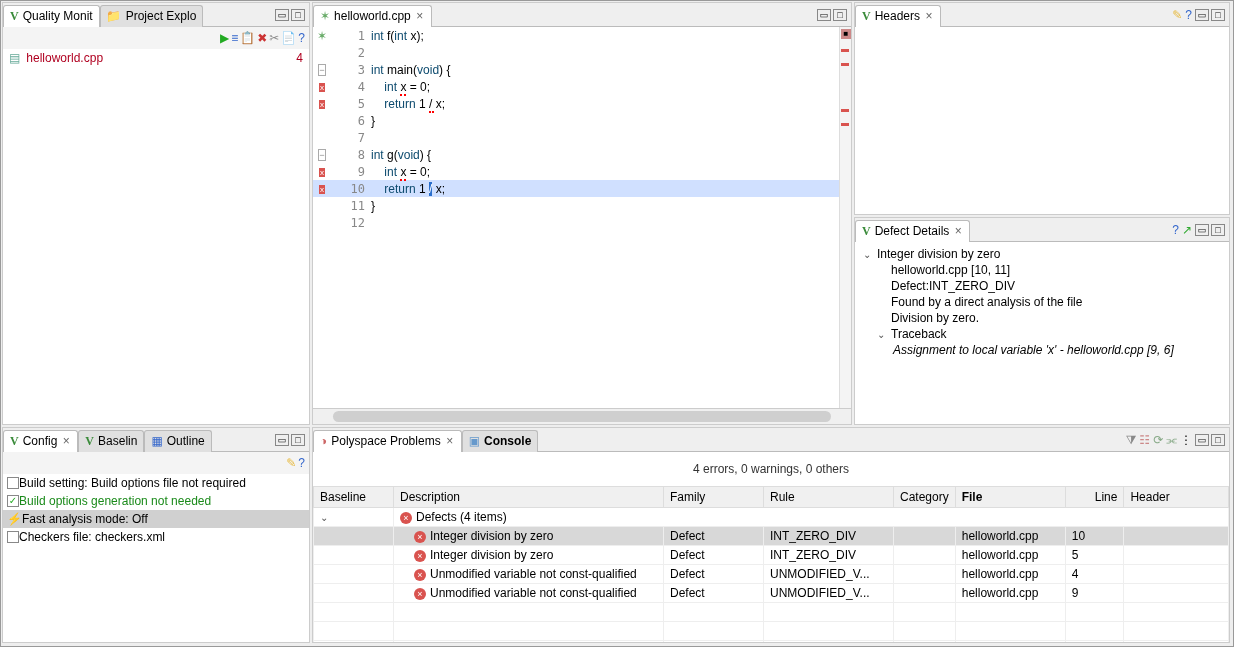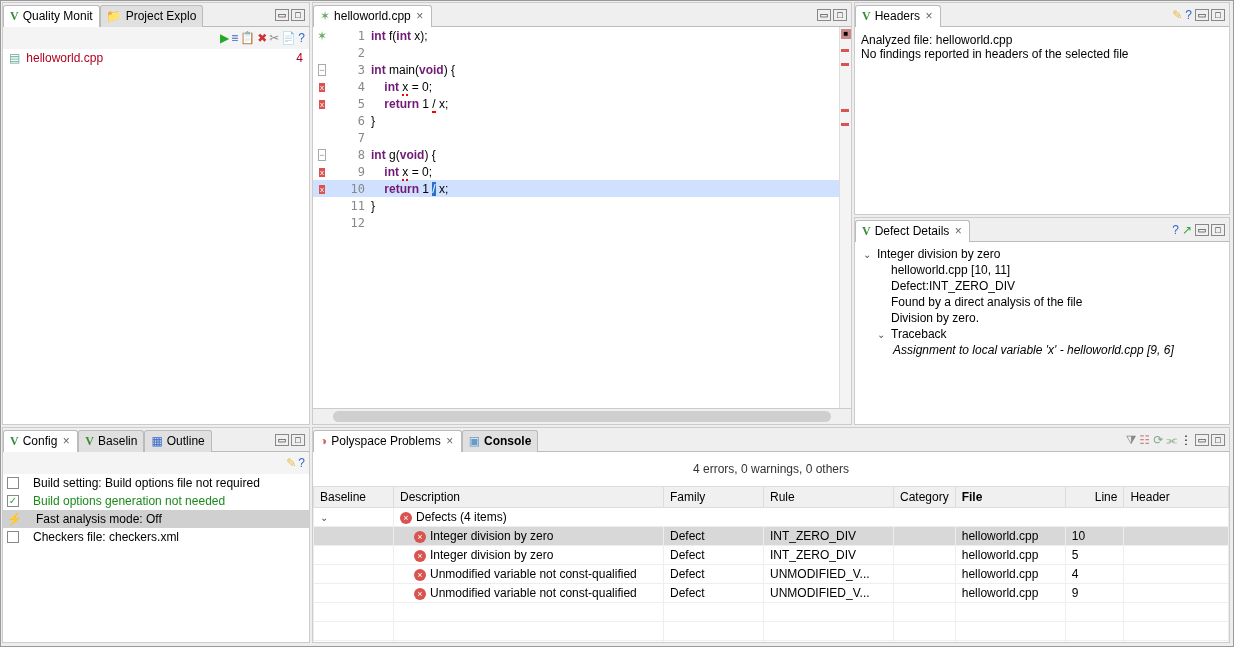--- a/index.html
+++ b/index.html
@@ -13,28 +13,28 @@
 .tab-icons-right { margin-left: auto; display: flex; gap: 3px; padding-right: 4px; align-items: center; }
 .icon-v { color: #3a8b3a; font-weight: bold; font-family: Georgia, serif; }
 .body { flex: 1; overflow: auto; background: #fff; }
 .toolbar { height: 22px; background: #f4f4f4; display: flex; align-items: center; gap: 2px; padding: 0 4px; }
 .file-row { display: flex; align-items: center; padding: 2px 6px; color: #b00020; justify-content: space-between; cursor: pointer; }
 .file-row .name { display: flex; align-items: center; gap: 6px; }
 .gutter { width: 40px; text-align: right; color: #888; padding-right: 6px; font-family: Consolas, monospace; user-select: none; }
 .marker { width: 18px; text-align: center; font-size: 10px; }
 .code-line { display: flex; height: 17px; align-items: center; font-family: Consolas, monospace; font-size: 13px; }
 .code { white-space: pre; }
-.kw { color: #701a75; font-weight: bold; }
+.kw { color: #0c4a6e; font-weight: normal; }
 .fn { color: #000; }
 .hl { background: #d0e0ff; }
 .err-u { border-bottom: 2px dotted red; }
 .sel { background: #2a6fcd; color: #fff; }
 .rulerr { width: 12px; background: #f4f4f4; border-left: 1px solid #ddd; position: relative; }
 .err-tick { position: absolute; right: 2px; width: 8px; height: 3px; background: #d9534f; }
-.cfg-row { display: flex; align-items: center; gap: 14px; padding: 2px 4px; }
+.cfg-row { display: flex; align-items: center; gap: 0; padding: 2px 4px; }
 .cfg-row.green { color: #1a8a1a; }
 .cfg-row.sel { background: #d0d0d0; color: #000; }
 .tree-item { padding: 1px 4px; display: flex; align-items: center; gap: 4px; cursor: pointer; }
 .tree-item.lvl1 { padding-left: 18px; }
 .tree-item.lvl2 { padding-left: 34px; font-style: italic; }
 .twisty { width: 10px; font-size: 10px; color: #555; cursor: pointer; }
 .tbl { width: 100%; border-collapse: collapse; }
 .tbl th { text-align: left; font-weight: normal; background: #f0f0f0; border: 1px solid #ddd; padding: 2px 6px; height: 21px; }
 .tbl td { border: 1px solid #eee; padding: 2px 6px; height: 18px; }
 .tbl tr.selrow2 td { background: #d8d8d8; }
@@ -230,24 +230,20 @@
       </div>
       <div class="tab-icons-right">
         <span style="color:#e7b93d;">✎</span>
         <span style="color:#36c;">?</span>
         <div class="minmax">
             <span>▭</span>
             <span>□</span>
           </div>
       </div>
     </div>
-    <div class="body" style="padding:6px;">
-      <div>Analyzed file: helloworld.cpp</div>
-      <div>No findings reported in headers of the selected file</div>
-    </div>
   </div>
 
   <div class="pane" style="grid-column:3;grid-row:2;">
     <div class="tabbar">
       <div class="tab">
         <span class="icon-v">V</span>
         <span>Defect Details</span>
         <span class="tab-close">×</span>
       </div>
       <div class="tab-icons-right">

